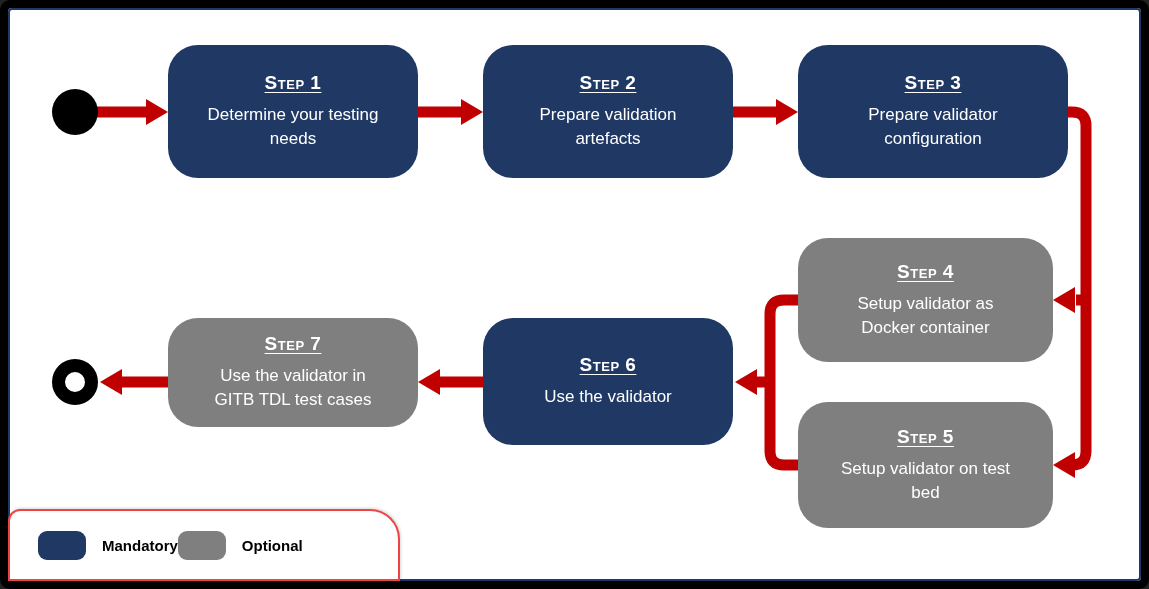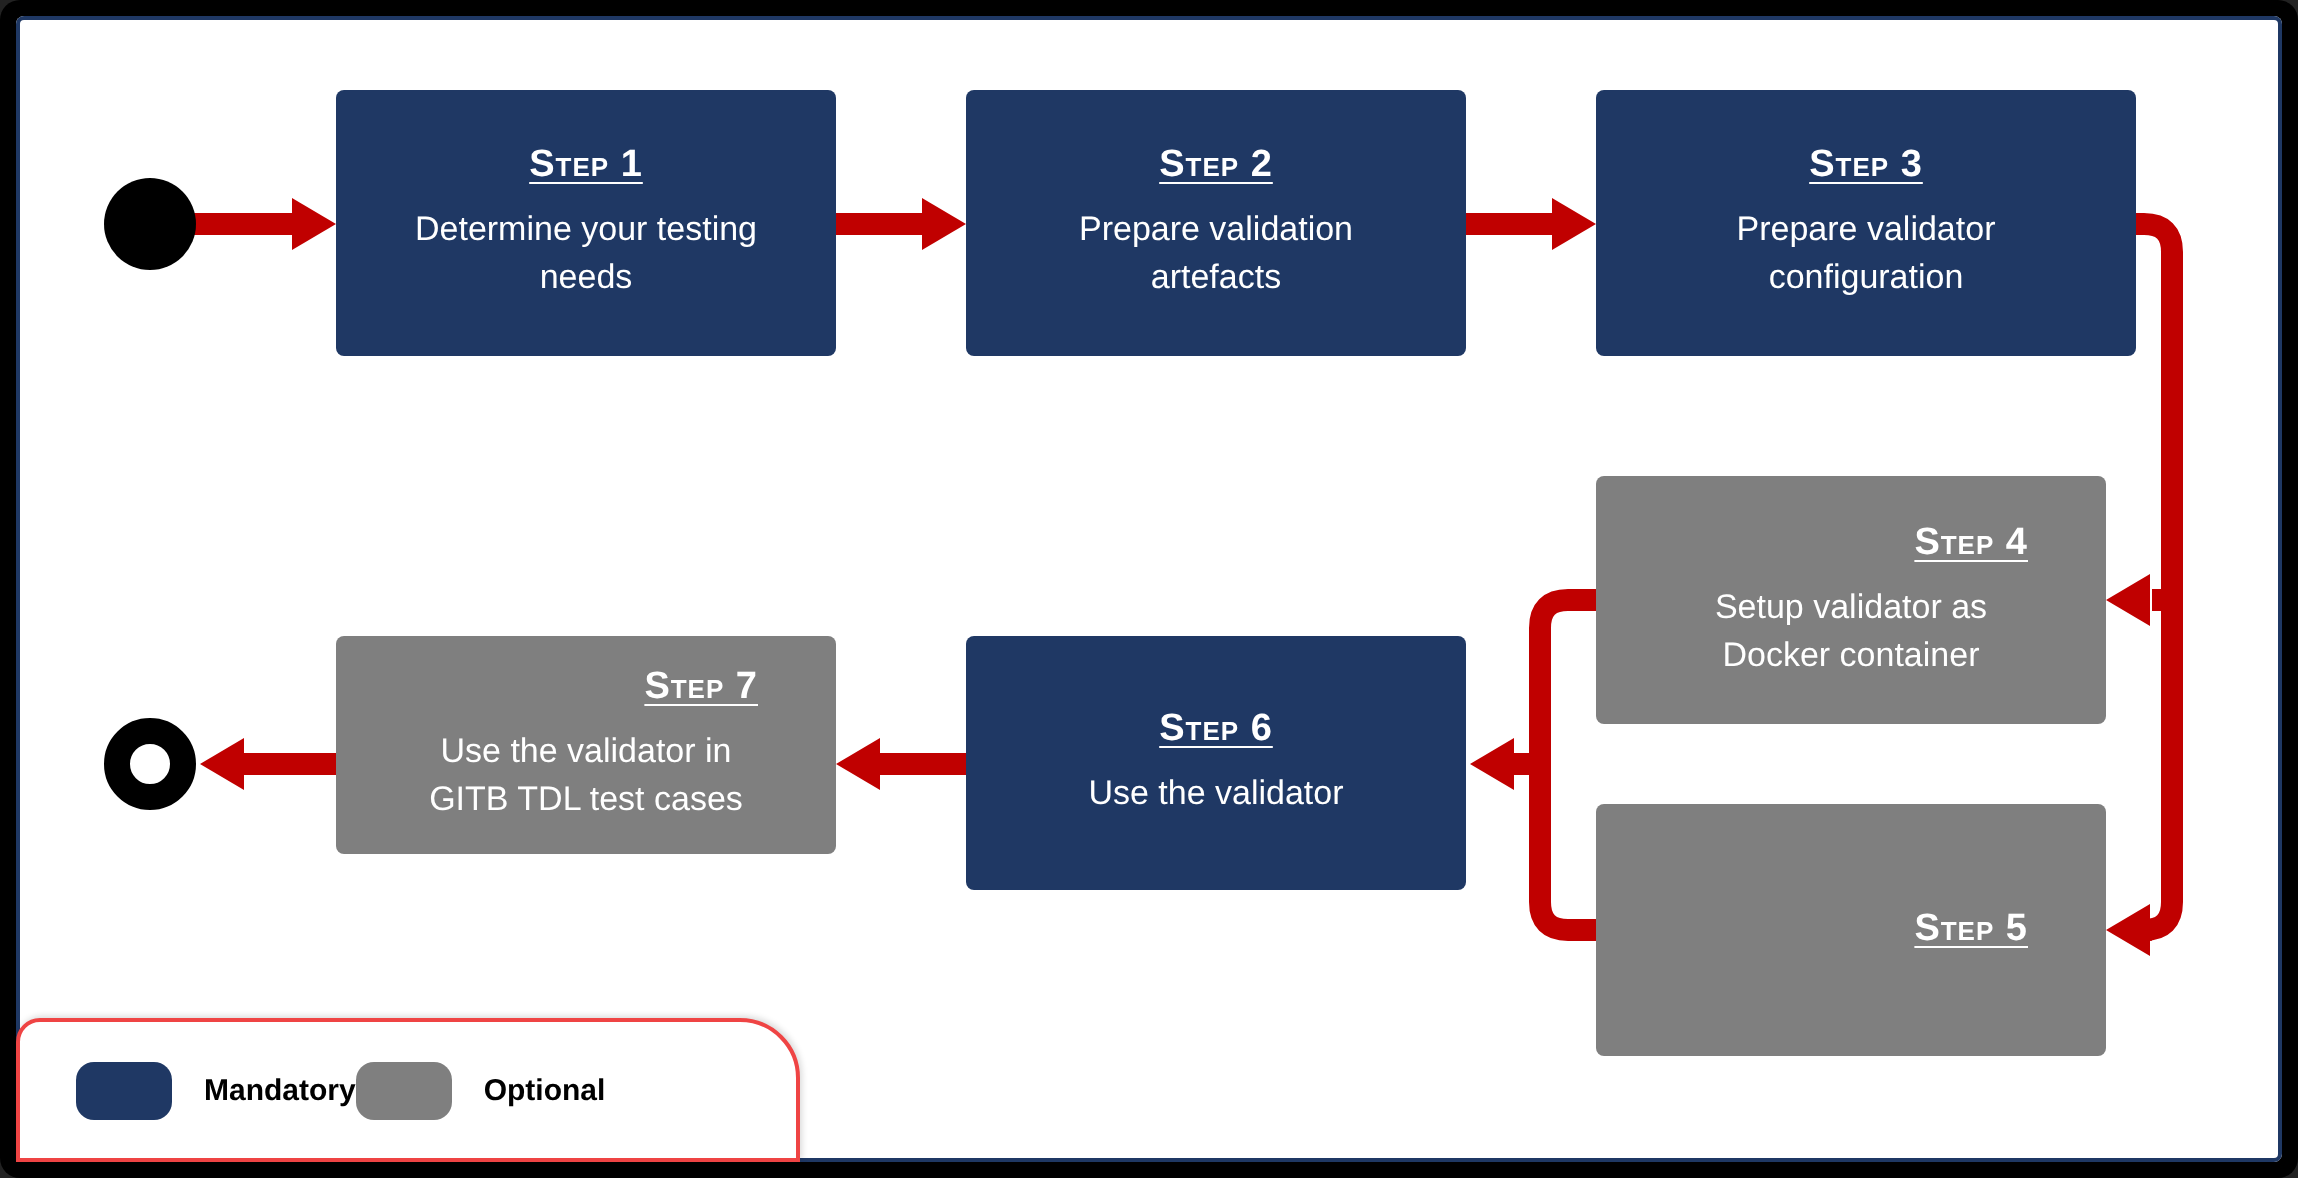--- a/index.html
+++ b/index.html
@@ -23,27 +23,27 @@
     width:1149px;height:589px;
     pointer-events:none;
   }
   .conn{fill:none;stroke:var(--arrow,#c00000);stroke-width:11;stroke-linejoin:round;stroke-linecap:butt;}
   .head{fill:var(--arrow,#c00000);}
   .step{
     position:absolute;
     display:flex;flex-direction:column;
     align-items:center;justify-content:center;
     gap:9px;
-    border-radius:4px;
+    border-radius:30px;
     color:#fff;text-align:center;
     padding:0 39px;
     box-sizing:border-box;
   }
   .step.navy{background:var(--mandatory,#1f3864);}
-  .step.gray{background:var(--optional,#7f7f7f);align-items:flex-end;}
+  .step.gray{background:var(--optional,#7f7f7f);}
   .step-title{
     font-size:19px;font-weight:bold;
     font-variant:small-caps;
     text-decoration:underline;
     text-underline-offset:3px;
     letter-spacing:.5px;
   }
   .step-text{font-size:17px;line-height:1.4;}
   .s1{left:168px;top:45px;width:250px;height:133px;}
   .s2{left:483px;top:45px;width:250px;height:133px;}
@@ -137,20 +137,21 @@
     <div class="step-text">Prepare validator configuration</div>
   </div>
 
   <div class="step gray s4">
     <div class="step-title">Step 4</div>
     <div class="step-text">Setup validator as Docker container</div>
   </div>
 
   <div class="step gray s5">
     <div class="step-title">Step 5</div>
+    <div class="step-text">Setup validator on test bed</div>
   </div>
 
   <div class="step navy s6">
     <div class="step-title">Step 6</div>
     <div class="step-text">Use the validator</div>
   </div>
 
   <div class="step gray s7">
     <div class="step-title">Step 7</div>
     <div class="step-text">Use the validator in GITB TDL test cases</div>

